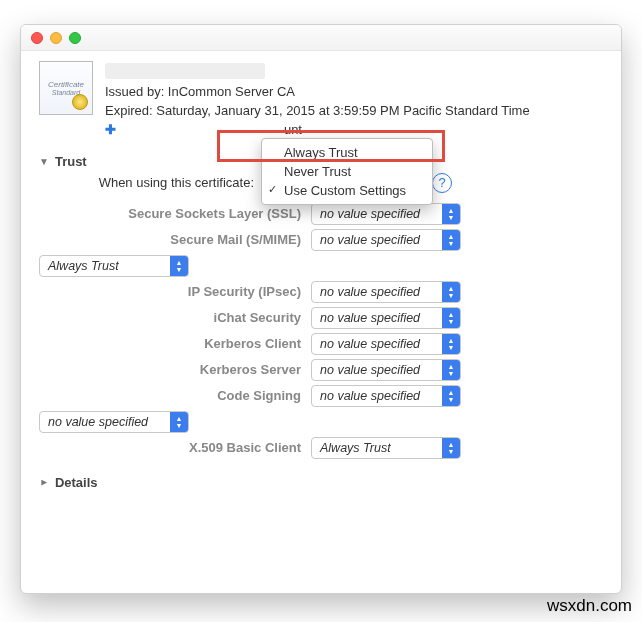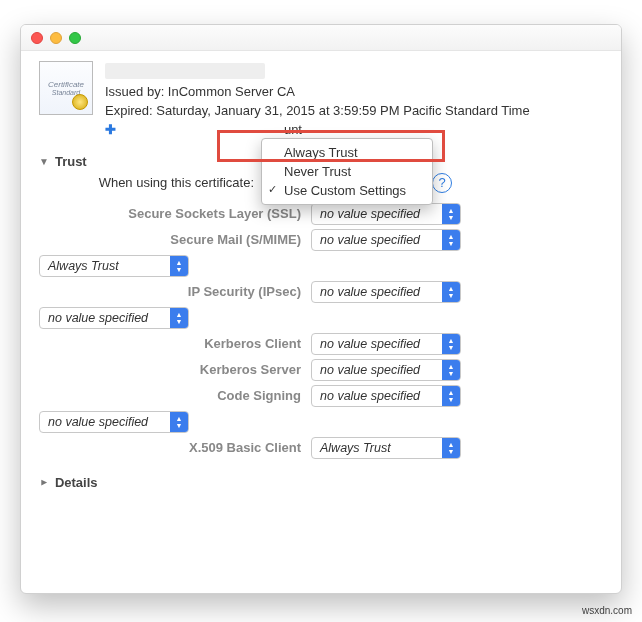--- a/index.html
+++ b/index.html
@@ -153,21 +153,21 @@
       color: #fff;
     }
     .dropdown .item .check {
       position: absolute; left: 6px; top: 2px;
       font-size: 11px; color: #333;
     }
 
     .watermark {
       position: absolute;
       right: 10px; bottom: 6px;
-      color: #404040; font-size: 10px;
+      color: #000000; font-size: 17px;
     }
   </style>
 </head>
 <body>
 <div class="outer">
 
   <div class="window">
     <div class="titlebar">
       <div class="tl-btn tl-close"></div>
       <div class="tl-btn tl-min"></div>
@@ -240,20 +240,21 @@
             <div class="label">IP Security (IPsec)</div>
             <div class="select">
               <span class="val">no value specified</span>
               <span class="arrows">
                 <span>▲</span>
                 <span>▼</span>
               </span>
             </div>
           </div>
           <div class="row">
+            <div class="label">iChat Security</div>
             <div class="select">
               <span class="val">no value specified</span>
               <span class="arrows">
                 <span>▲</span>
                 <span>▼</span>
               </span>
             </div>
           </div>
           <div class="row">
             <div class="label">Kerberos Client</div>

